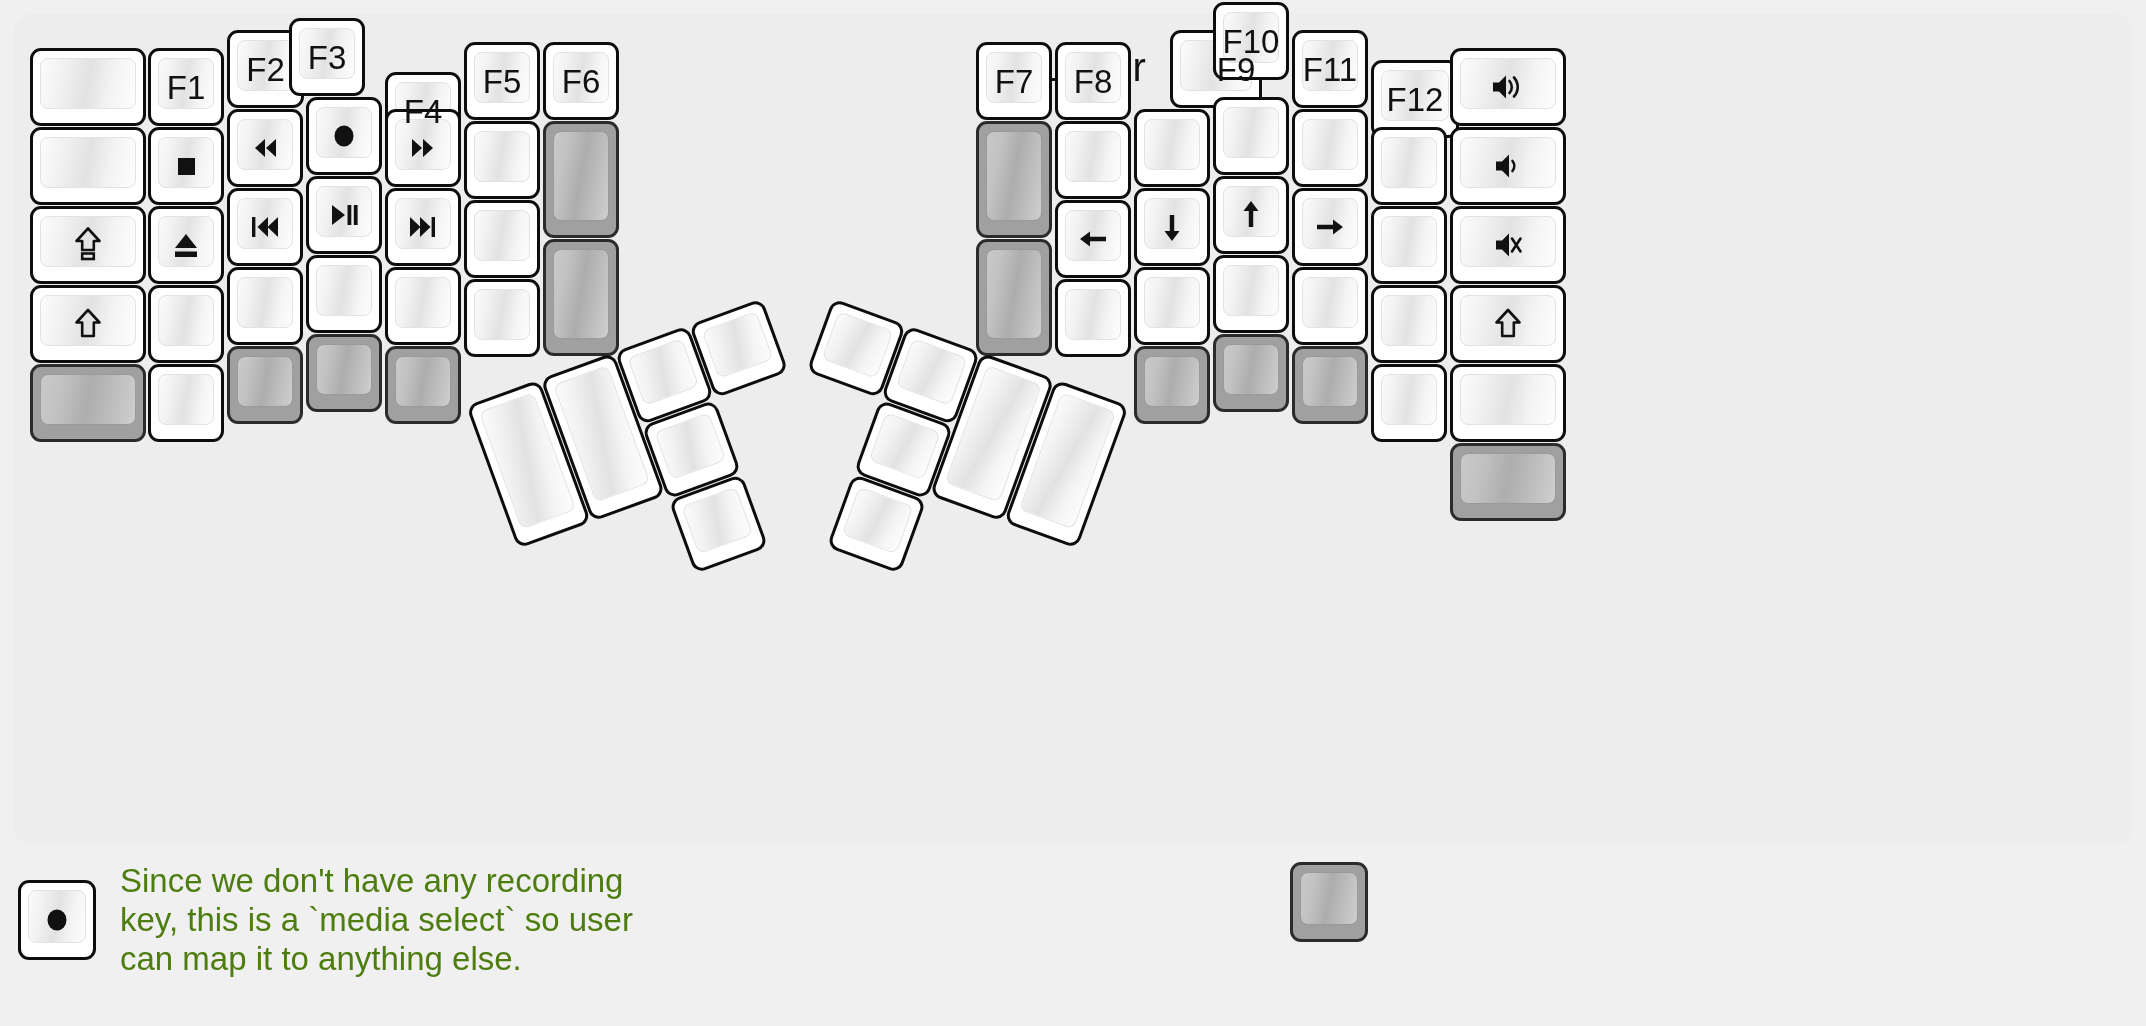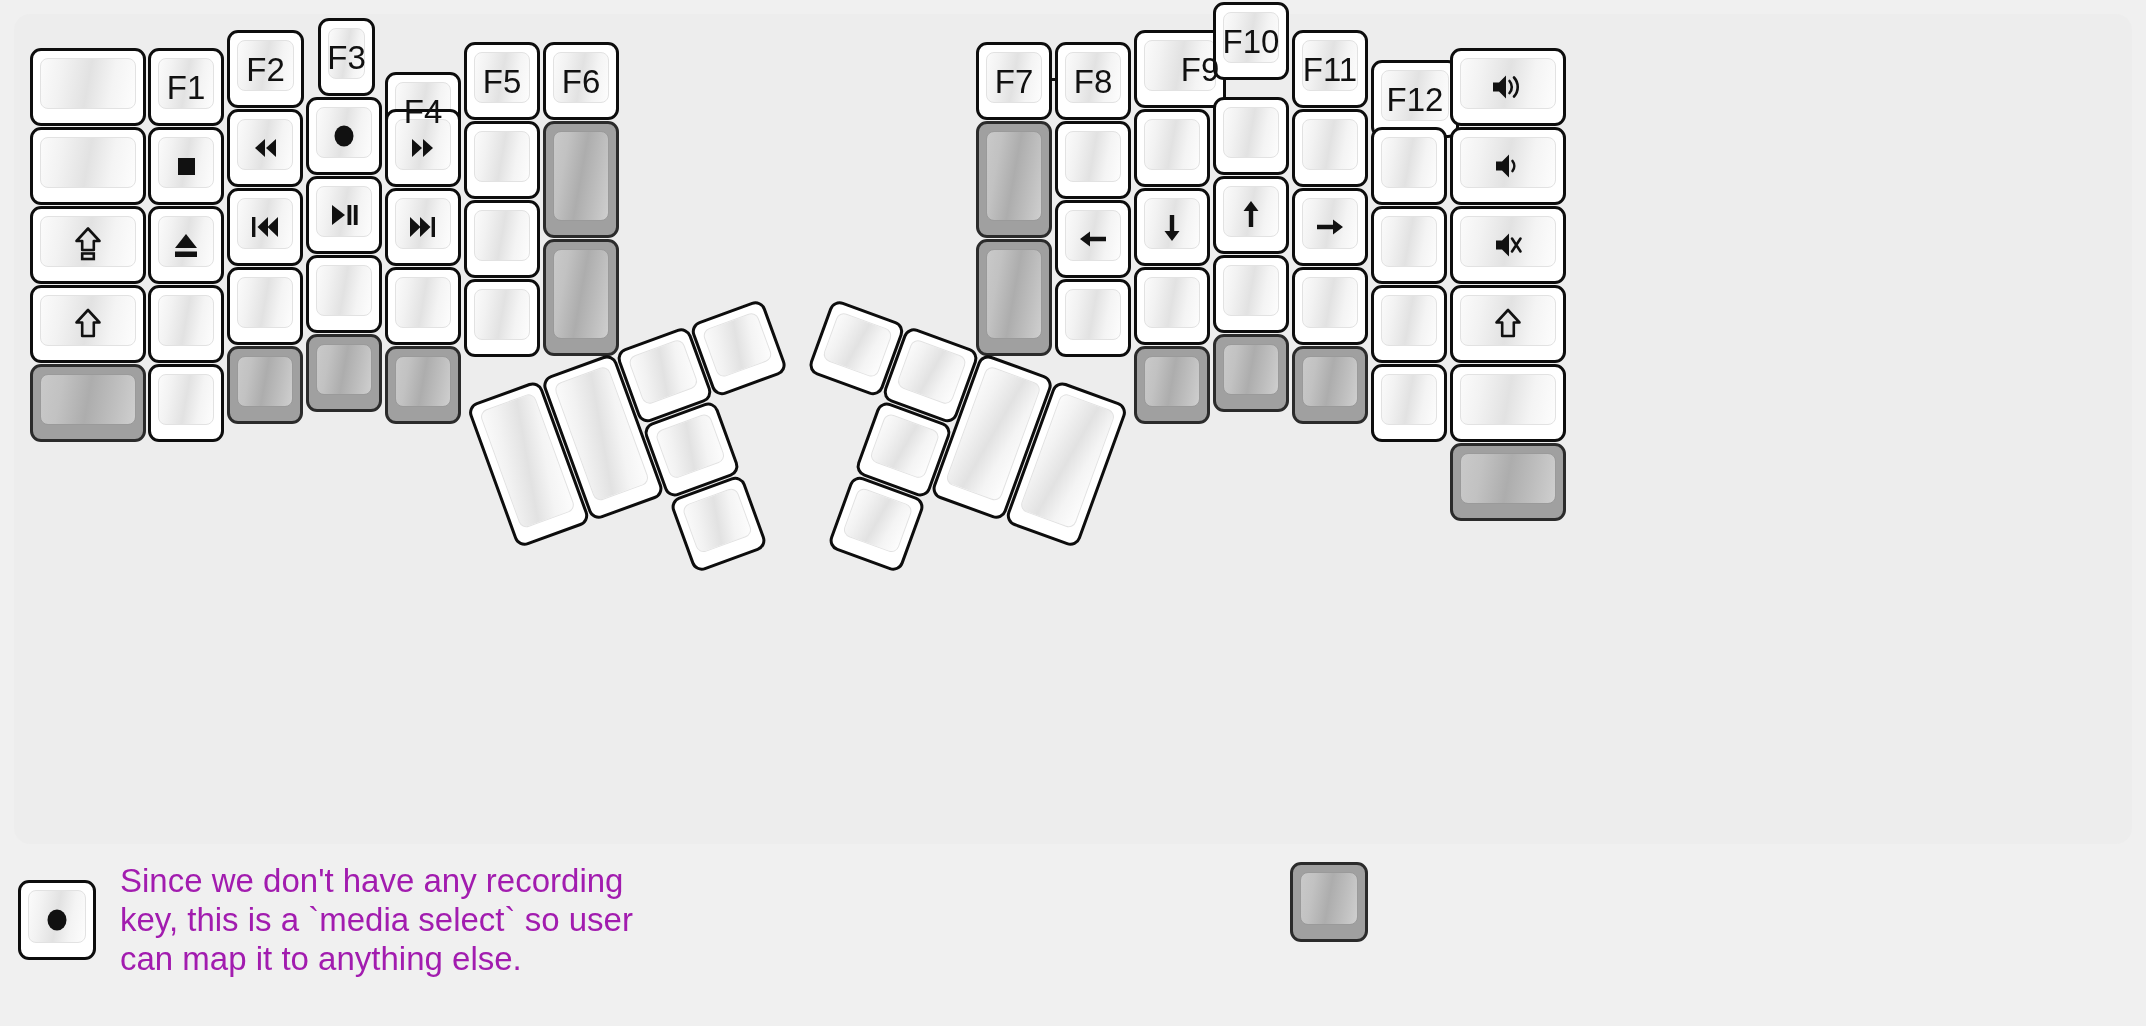--- a/index.html
+++ b/index.html
@@ -85,21 +85,21 @@
   .legend-key.trans{background:#a0a0a0;border-color:#2b2b2b;}
   .legend-key.trans .cap{
     border:1px solid #9a9a9a;
     background:linear-gradient(100deg,#c9c9c9 0%,#c2c2c2 22%,#adadad 50%,#bdbdbd 74%,#cfcfcf 100%);
   }
   .legend-key .lbl{position:relative;z-index:2;font-size:34px;color:#111;}
   .legend-text{
     margin-left:24px;
     font-size:33px;
     line-height:1.18;
-    color:#a21caf;
+    color:#4d7c0f;
     white-space:pre-line;
   }
 
   
   svg{display:block;}
 </style>
 </head>
 <body>
 
 <div id="root">
@@ -191,21 +191,21 @@
         </div>
       </div>
       <div class="key" style="left: 227px; top: 267px; width: 76px; height: 78px;">
         <div class="cap"></div>
         <div class="lbl"></div>
       </div>
       <div class="key trans" style="left: 227px; top: 346px; width: 76px; height: 78px;">
         <div class="cap"></div>
         <div class="lbl"></div>
       </div>
-      <div class="key" style="left: 318px; top: 18px; width: 57px; height: 78px;">
+      <div class="key" style="left: 289px; top: 18px; width: 76px; height: 78px;">
         <div class="cap"></div>
         <div class="lbl">F3</div>
       </div>
       <div class="key" style="left: 306px; top: 97px; width: 76px; height: 78px;">
         <div class="cap"></div>
         <div class="lbl">
           <svg width="40" height="40" viewBox="0 0 40 40" fill="#111">
             <ellipse cx="20" cy="20" rx="9.5" ry="10.5"></ellipse>
           </svg>
         </div>
@@ -312,21 +312,21 @@
         <div class="lbl">
           <svg width="40" height="40" viewBox="0 0 40 40" fill="#111">
             <path d="M7 20 L17 12.5 L17 17.8 L33 17.8 L33 22.2 L17 22.2 L17 27.5 Z"></path>
           </svg>
         </div>
       </div>
       <div class="key" style="left: 1055px; top: 279px; width: 76px; height: 78px;">
         <div class="cap"></div>
         <div class="lbl"></div>
       </div>
-      <div class="key" style="left: 1134px; top: 30px; width: 92px; height: 78px; padding-left: 40px;">
+      <div class="key" style="left: 1170px; top: 30px; width: 92px; height: 78px; padding-left: 40px;">
         <div class="cap"></div>
         <div class="lbl">F9</div>
       </div>
       <div class="key" style="left: 1134px; top: 109px; width: 76px; height: 78px;">
         <div class="cap"></div>
         <div class="lbl"></div>
       </div>
       <div class="key" style="left: 1134px; top: 188px; width: 76px; height: 78px;">
         <div class="cap"></div>
         <div class="lbl">

